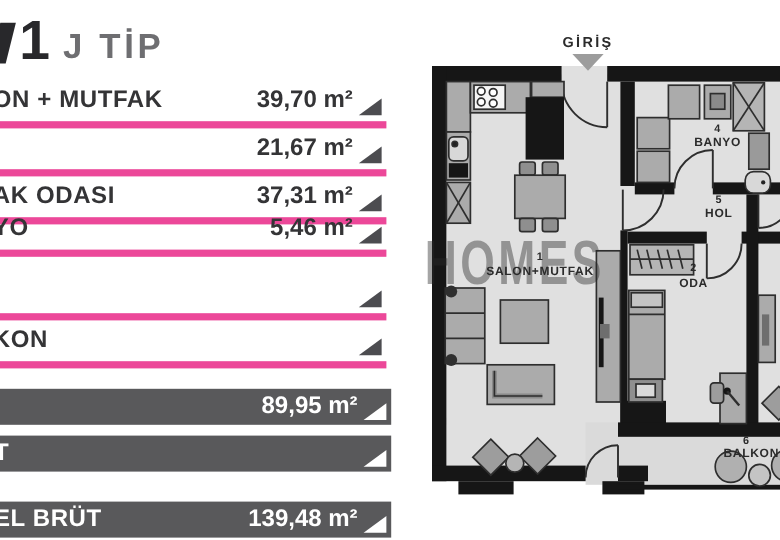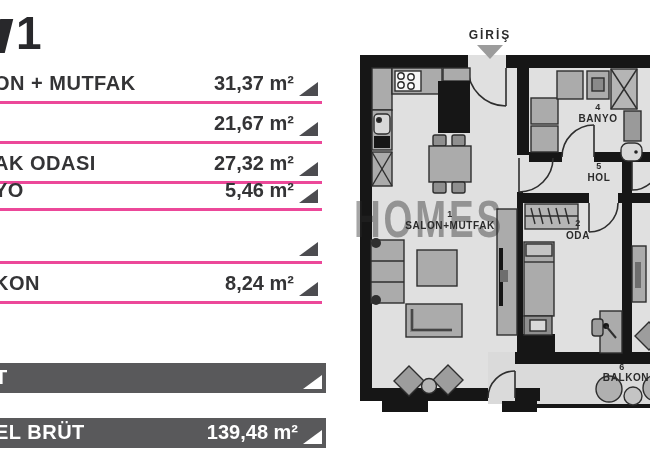--- a/index.html
+++ b/index.html
@@ -7,21 +7,21 @@
     width:650px;height:450px;position:relative;overflow:hidden;
     background:#ffffff;
     font-family:"Liberation Sans", sans-serif;
   }
   
   .panel{position:absolute;left:0;top:0;width:326px;height:450px;}
   .title{position:absolute;left:-4px;top:10px;display:flex;align-items:flex-end;}
   .title .frag{width:13px;height:34px;background:#28282b;transform:skewX(-14deg);margin-right:7px;margin-bottom:3px;}
   .title .num{font-size:46px;font-weight:700;color:#28282b;line-height:1;letter-spacing:-1px;}
   .title .suf{font-size:29px;font-weight:700;color:#6e6e71;line-height:1;margin-left:12px;margin-bottom:2px;letter-spacing:3px;}
-  .row{position:absolute;left:0;width:322px;height:40px;border-bottom:3px solid #ec4899;}
+  .row{position:absolute;left:0;width:322px;height:40px;border-bottom:6px solid #ec4899;}
   .row .lbl{position:absolute;left:-6px;bottom:6px;font-size:20px;font-weight:700;color:#343436;letter-spacing:.5px;white-space:nowrap;}
   .row .val{position:absolute;right:28px;bottom:6px;font-size:20px;font-weight:700;color:#343436;white-space:nowrap;}
   .tri{position:absolute;right:4px;bottom:5px;width:0;height:0;border-left:19px solid transparent;border-bottom:14px solid #4c4c50;}
   .bar{position:absolute;left:0;width:326px;height:30px;background:#59595b;}
   .bar .lbl{position:absolute;left:-5px;bottom:4px;font-size:20px;font-weight:700;color:#ffffff;letter-spacing:.5px;white-space:nowrap;}
   .bar .val{position:absolute;right:28px;bottom:4px;font-size:20px;font-weight:700;color:#ffffff;white-space:nowrap;}
   .bar .tri{border-bottom-color:#ffffff;bottom:4px;}
   
   .plan{position:absolute;left:0;top:0;}
   .plan text{font-family:"Liberation Sans", sans-serif;fill:#2b2b2b;font-weight:700;}
@@ -31,52 +31,57 @@
   .wm{font-size:52px;font-weight:700;fill:#ffffff;opacity:.42;letter-spacing:4px;}
 </style>
 </head>
 <body>
 
 <div class="panel">
 
   <div class="title">
     <div class="frag"></div>
     <span class="num">1</span>
+    <span class="suf">J TİP</span>
   </div>
 
   <div class="row" style="top:61px">
     <span class="lbl">ON + MUTFAK</span>
-    <span class="val">31,37 m²</span>
+    <span class="val">39,70 m²</span>
     <span class="tri"></span>
   </div>
   <div class="row" style="top:101px">
     <span class="lbl"></span>
     <span class="val">21,67 m²</span>
     <span class="tri"></span>
   </div>
   <div class="row" style="top:141px">
     <span class="lbl">AK ODASI</span>
-    <span class="val">27,32 m²</span>
+    <span class="val">37,31 m²</span>
     <span class="tri"></span>
   </div>
   <div class="row" style="top:168px">
     <span class="lbl">YO</span>
     <span class="val">5,46 m²</span>
     <span class="tri"></span>
   </div>
   <div class="row" style="top:221px">
     <span class="lbl"></span>
     <span class="tri"></span>
   </div>
   <div class="row" style="top:261px">
     <span class="lbl">KON</span>
-    <span class="val">8,24 m²</span>
-    <span class="tri"></span>
-  </div>
-
+    <span class="tri"></span>
+  </div>
+
+  <div class="bar" style="top:324px">
+    <span class="lbl"></span>
+    <span class="val">89,95 m²</span>
+    <span class="tri"></span>
+  </div>
   <div class="bar" style="top:363px">
     <span class="lbl">T</span>
     <span class="tri"></span>
   </div>
   <div class="bar" style="top:418px">
     <span class="lbl">EL BRÜT</span>
     <span class="val">139,48 m²</span>
     <span class="tri"></span>
   </div>
 </div>

